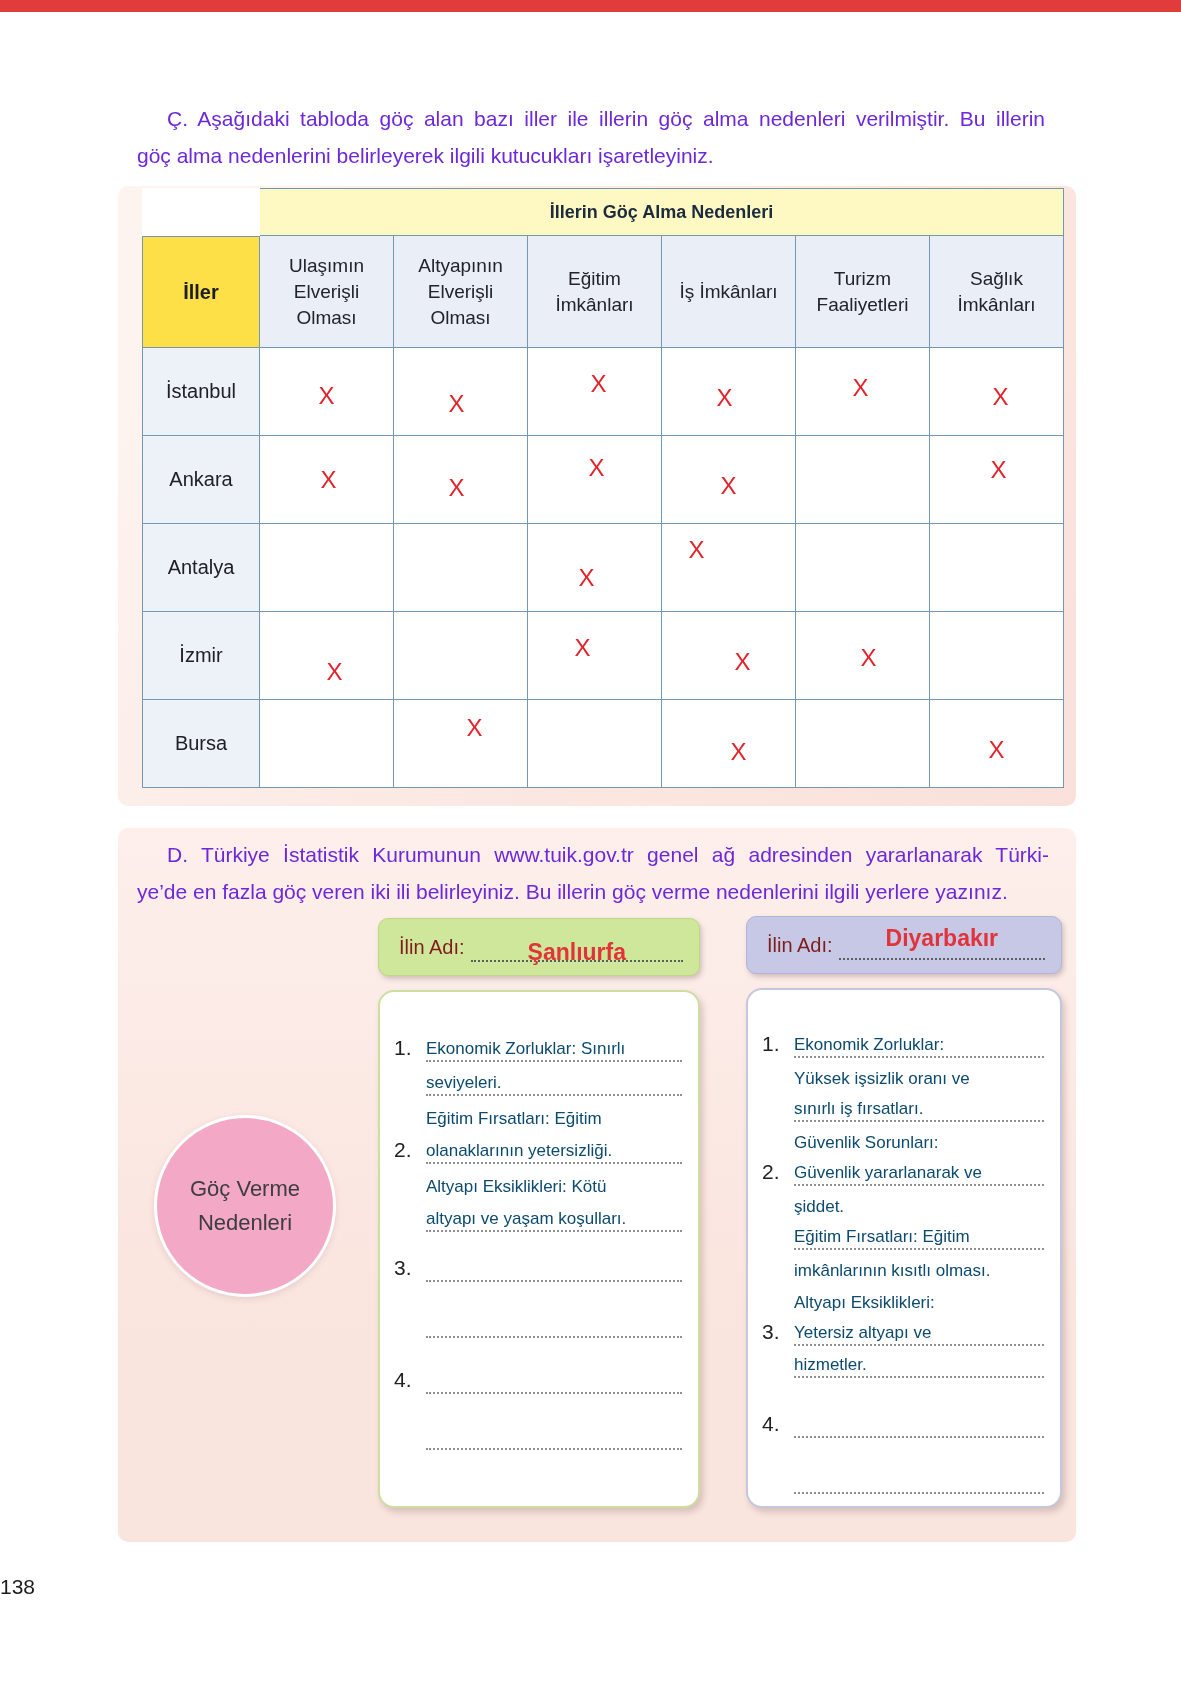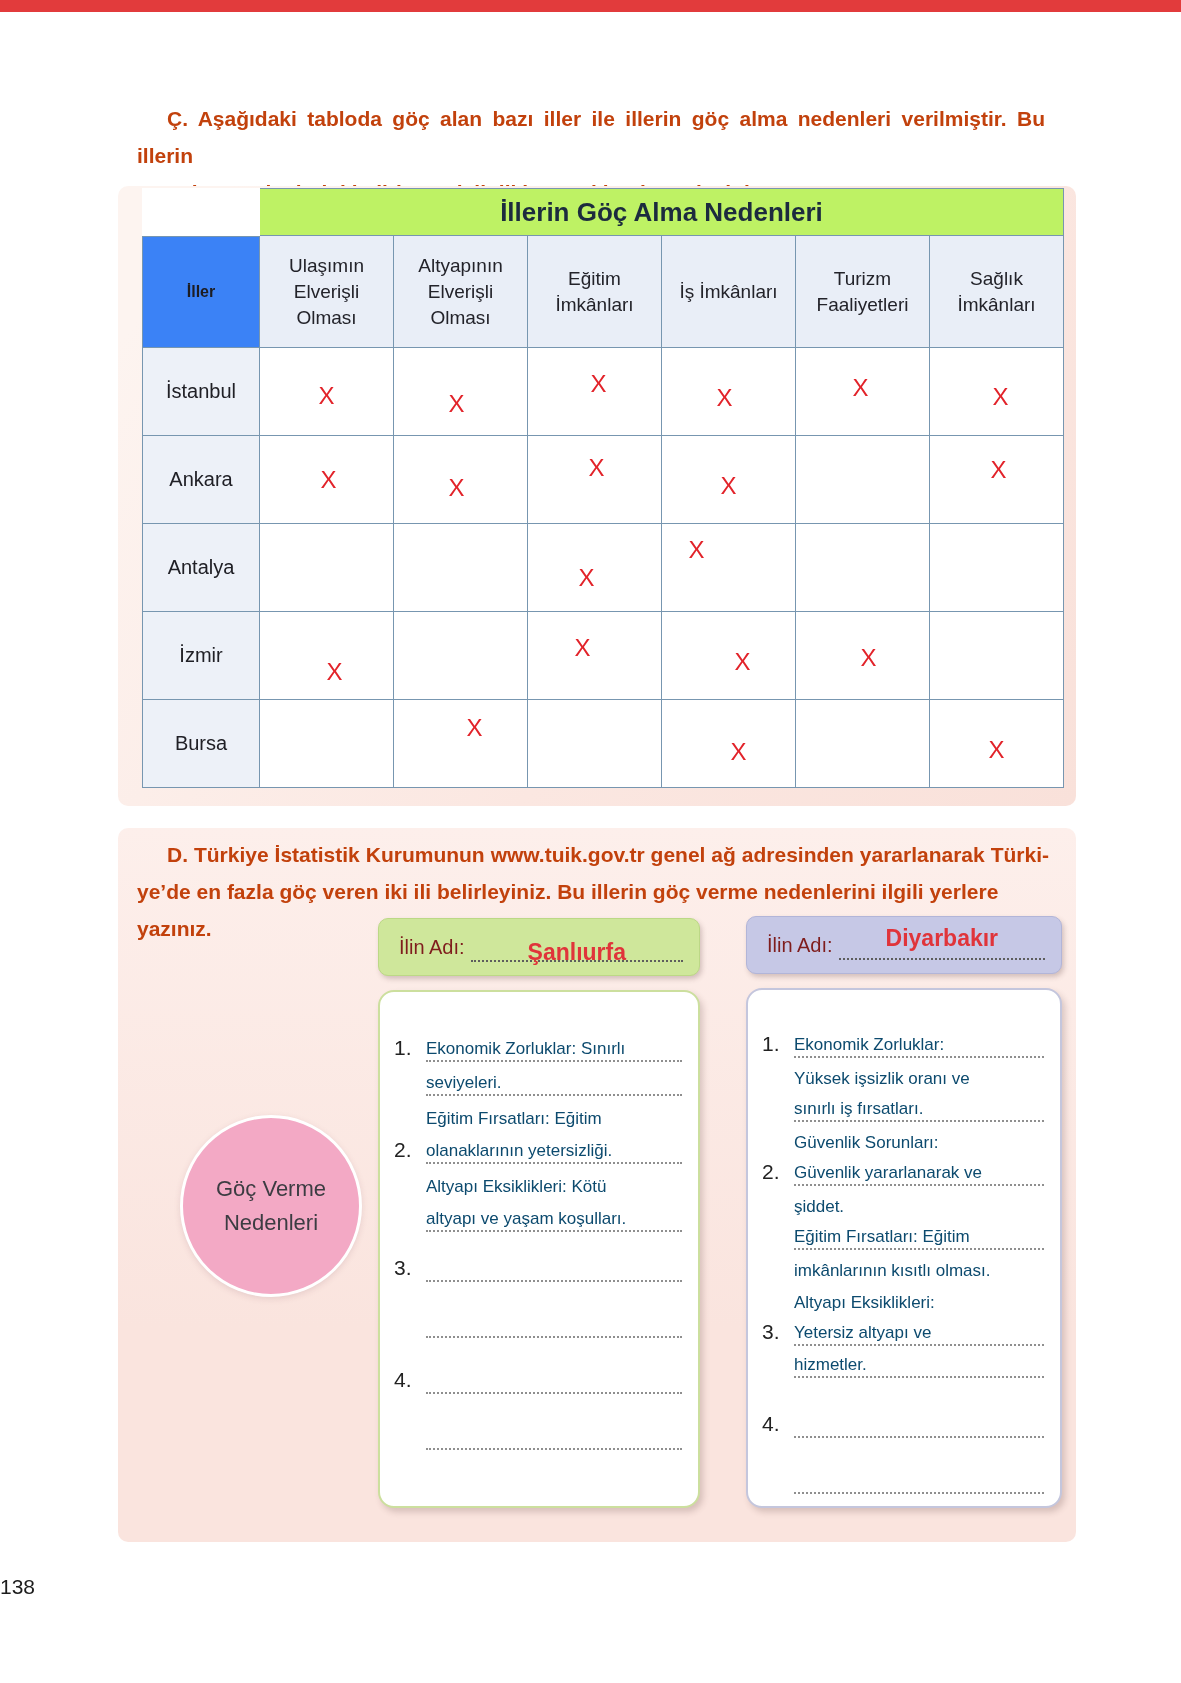--- a/index.html
+++ b/index.html
@@ -2,43 +2,43 @@
 <html><head>
 <meta charset="utf-8">
 <style>
   * { margin:0; padding:0; box-sizing:border-box; }
   html,body { background:#ffffff; }
   body { font-family:"Liberation Sans","DejaVu Sans",sans-serif; }
   .page { position:relative; width:1181px; height:1683px; background:#ffffff; overflow:hidden; }
 
   .top-bar { position:absolute; left:0; top:0; width:1181px; height:12px; }
 
-  .intro { position:absolute; width:908px; font-weight:bold; font-size:21px; line-height:37px; color:#c2410c; }
+  .intro { position:absolute; width:908px; font-weight:normal; font-size:21px; line-height:37px; color:#6d28d9; }
   .intro .l1 { text-align:justify; text-align-last:justify; text-indent:30px; white-space:normal; }
   .intro .l2 { text-align:left; }
   .c-intro { left:137px; top:100px; }
   .d-intro { left:137px; top:836px; width:912px; }
 
   .panel { position:absolute; border-radius:10px; }
   .c-panel { left:118px; top:186px; width:958px; height:620px;
              background:linear-gradient(125deg,#fdf4f0 8%,#fbe7e1 60%,#f9e1da 100%); }
   .d-panel { left:118px; top:828px; width:958px; height:714px;
              background:linear-gradient(180deg,#fdefeb 0%,#fae4de 70%); }
 
   
   .tbl { position:absolute; left:142px; top:188px;
          display:grid; grid-template-columns:118px repeat(6,134px);
          grid-template-rows:48px 112px repeat(5,88px); }
   .cell { border-right:1px solid #7796b0; border-bottom:1px solid #7796b0;
           display:flex; align-items:center; justify-content:center; text-align:center; }
   .corner { border:none; background:#ffffff; }
-  .band { grid-column:2 / 8; background:#bef264; border-top:1px solid #7796b0;
-          font-weight:bold; font-size:26px; color:#1c2b3e; }
-  .iller-hd { background:#3b82f6; border-left:1px solid #7796b0; border-top:1px solid #7796b0;
-              font-weight:bold; font-size:16px; color:#1d1d22; }
+  .band { grid-column:2 / 8; background:#fef9c3; border-top:1px solid #7796b0;
+          font-weight:bold; font-size:18px; color:#1c2b3e; }
+  .iller-hd { background:#fde047; border-left:1px solid #7796b0; border-top:1px solid #7796b0;
+              font-weight:bold; font-size:20px; color:#1d1d22; }
   .col-hd { background:#e9eef7; font-size:19px; line-height:26px; color:#23232a; padding:4px 6px; }
   .city { background:#edf1f8; border-left:1px solid #7796b0; font-size:20px; color:#202026; }
   .mark-cell { background:#ffffff; position:relative; }
   .x-mark { position:absolute; left:50%; top:50%; transform:translate(-50%,-50%);
             font-size:24px; font-weight:500; color:#e2232a; line-height:24px; }
 
   
   .pill { position:absolute; height:58px; border-radius:10px; display:flex; align-items:center;
           padding:0 16px 0 20px; box-shadow:2px 3px 5px rgba(90,60,60,.25); }
   .pill-green { left:378px; top:918px; width:322px; background:#cfe79b; border:1px solid #bcd886; }
@@ -57,21 +57,21 @@
   .card-left { left:378px; top:990px; width:322px; height:518px; border:2px solid #ccdf9e; }
   .card-right { left:746px; top:988px; width:316px; height:520px; border:2px solid #c4c6dd; }
   .arow { display:flex; align-items:flex-end; }
   .card-left .arow { height:34px; }
   .card-right .arow { height:32px; }
   .arow .num { width:32px; font-size:21px; color:#222; flex:0 0 32px; padding-bottom:2px; }
   .arow .txt { flex:1; font-size:17px; color:#0c4a6e; white-space:nowrap; padding-bottom:1px; }
   .arow.dotted .txt { border-bottom:2px dotted #8f8f8f; }
 
   
-  .circle { position:absolute; left:180px; top:1115px; width:182px; height:182px;
+  .circle { position:absolute; left:154px; top:1115px; width:182px; height:182px;
             border-radius:50%; background:#f3a9c5; border:3px solid #ffffff;
             box-shadow:0 2px 6px rgba(120,70,90,.15);
             display:flex; flex-direction:column; align-items:center; justify-content:center;
             font-size:22px; color:#3c3c42; line-height:34px; }
 
   .page-num { position:absolute; left:0; top:1575px; width:1181px; 
               font-size:21px; color:#1c1c1c; }
 </style>
 </head>
 <body>

